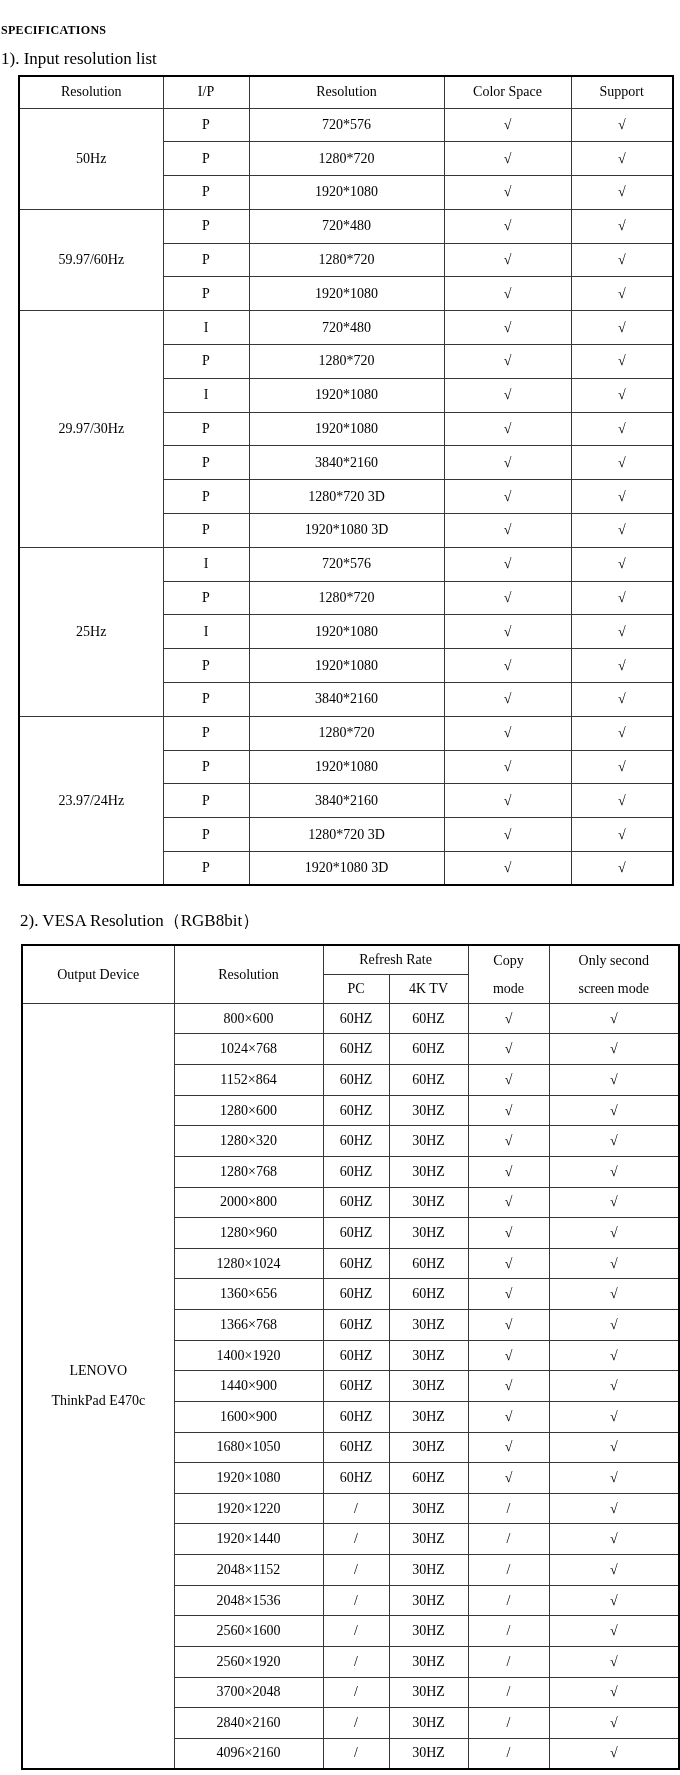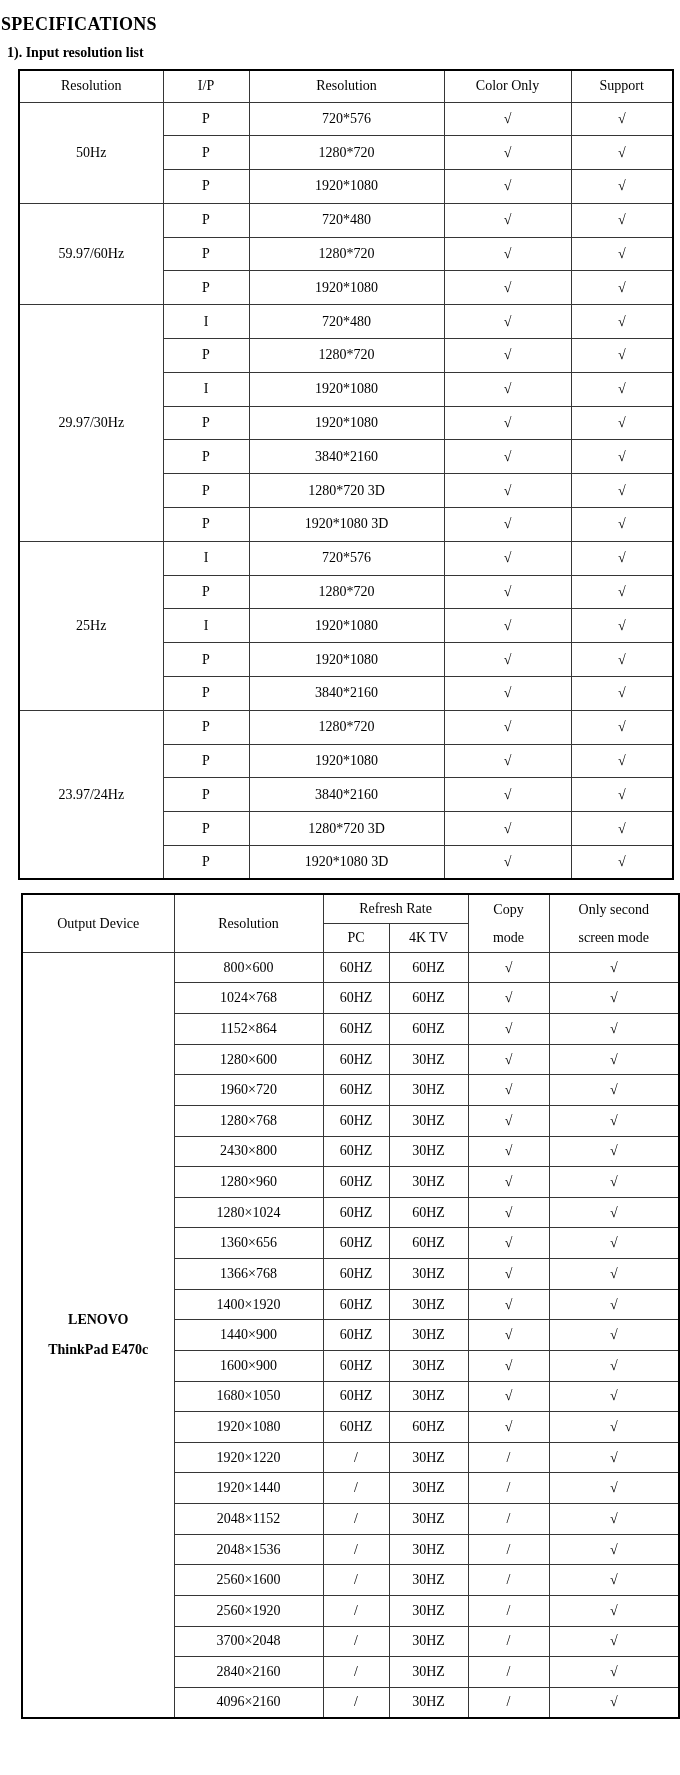--- a/index.html
+++ b/index.html
@@ -2,46 +2,46 @@
 <html><head>
 <meta charset="utf-8">
 <style>
   html,body{margin:0;padding:0;}
   body{
     width:680px;height:1775px;overflow:hidden;
     background:#ffffff;color:#000;
     font-family:"Liberation Serif","DejaVu Serif",serif;
   }
   .doc-title{
-    font-size:18px;font-weight:bold;letter-spacing:.3px;
-    margin:14px 0 0 1px;line-height:20px;
+    font-size:12px;font-weight:bold;letter-spacing:.3px;
+    margin:20px 0 0 1px;line-height:20px;
   }
   .sec-heading{
-    font-size:14px;font-weight:bold;line-height:20px;margin:0;padding-left:6px;
+    font-size:17px;font-weight:normal;line-height:20px;margin:0;
   }
   .sec1{margin:9px 0 0 1px;}
   .sec2{margin:25px 0 0 20px;}
   table{
     border-collapse:collapse;table-layout:fixed;
     border:2px solid #000;
   }
   td{
     border:1px solid #363636;
     text-align:center;vertical-align:middle;
     font-size:14px;padding:0;overflow:hidden;
     font-weight:normal;
   }
   .t1{width:654px;margin:6px 0 0 18px;}
   .t1 thead tr{height:32px;}
   .t1 tbody tr{height:33.8px;}
   .t2{width:657px;margin:13px 0 0 21px;}
   .t2 thead tr{height:29px;}
   .t2 tbody tr{height:30.64px;}
   .wrap2{white-space:pre-line;line-height:28px;}
-  .device{line-height:30px;font-weight:bold;}
+  .device{line-height:30px;}
   .check{font-size:14px;}
 </style>
 </head>
 <body>
 
 <div>
 
   <h1 class="doc-title">SPECIFICATIONS</h1>
 
   <h2 class="sec-heading sec1">1). Input resolution list</h2>
@@ -52,21 +52,21 @@
         <col style="width:86px">
         <col style="width:195px">
         <col style="width:127px">
         <col style="width:102px">
     </colgroup>
     <thead>
       <tr>
         <td>Resolution</td>
         <td>I/P</td>
         <td>Resolution</td>
-        <td>Color Only</td>
+        <td>Color Space</td>
         <td>Support</td>
       </tr>
     </thead>
     <tbody>
         <tr>
           <td rowspan="3">50Hz</td>
           <td>P</td>
           <td>720*576</td>
           <td class="check">√</td>
           <td class="check">√</td>
@@ -203,20 +203,21 @@
         </tr>
         <tr>
           <td>P</td>
           <td>1920*1080 3D</td>
           <td class="check">√</td>
           <td class="check">√</td>
         </tr>
       </tbody>
   </table>
 
+  <h2 class="sec-heading sec2">2). VESA Resolution（RGB8bit）</h2>
 
   <table class="t2">
     <colgroup>
       <col style="width:152px">
         <col style="width:149px">
         <col style="width:66px">
         <col style="width:79px">
         <col style="width:81px">
         <col style="width:130px">
     </colgroup>
@@ -260,35 +261,35 @@
           <td class="check">√</td>
         </tr>
         <tr>
           <td>1280×600</td>
           <td>60HZ</td>
           <td>30HZ</td>
           <td class="check">√</td>
           <td class="check">√</td>
         </tr>
         <tr>
-          <td>1960×720</td>
+          <td>1280×320</td>
           <td>60HZ</td>
           <td>30HZ</td>
           <td class="check">√</td>
           <td class="check">√</td>
         </tr>
         <tr>
           <td>1280×768</td>
           <td>60HZ</td>
           <td>30HZ</td>
           <td class="check">√</td>
           <td class="check">√</td>
         </tr>
         <tr>
-          <td>2430×800</td>
+          <td>2000×800</td>
           <td>60HZ</td>
           <td>30HZ</td>
           <td class="check">√</td>
           <td class="check">√</td>
         </tr>
         <tr>
           <td>1280×960</td>
           <td>60HZ</td>
           <td>30HZ</td>
           <td class="check">√</td>

